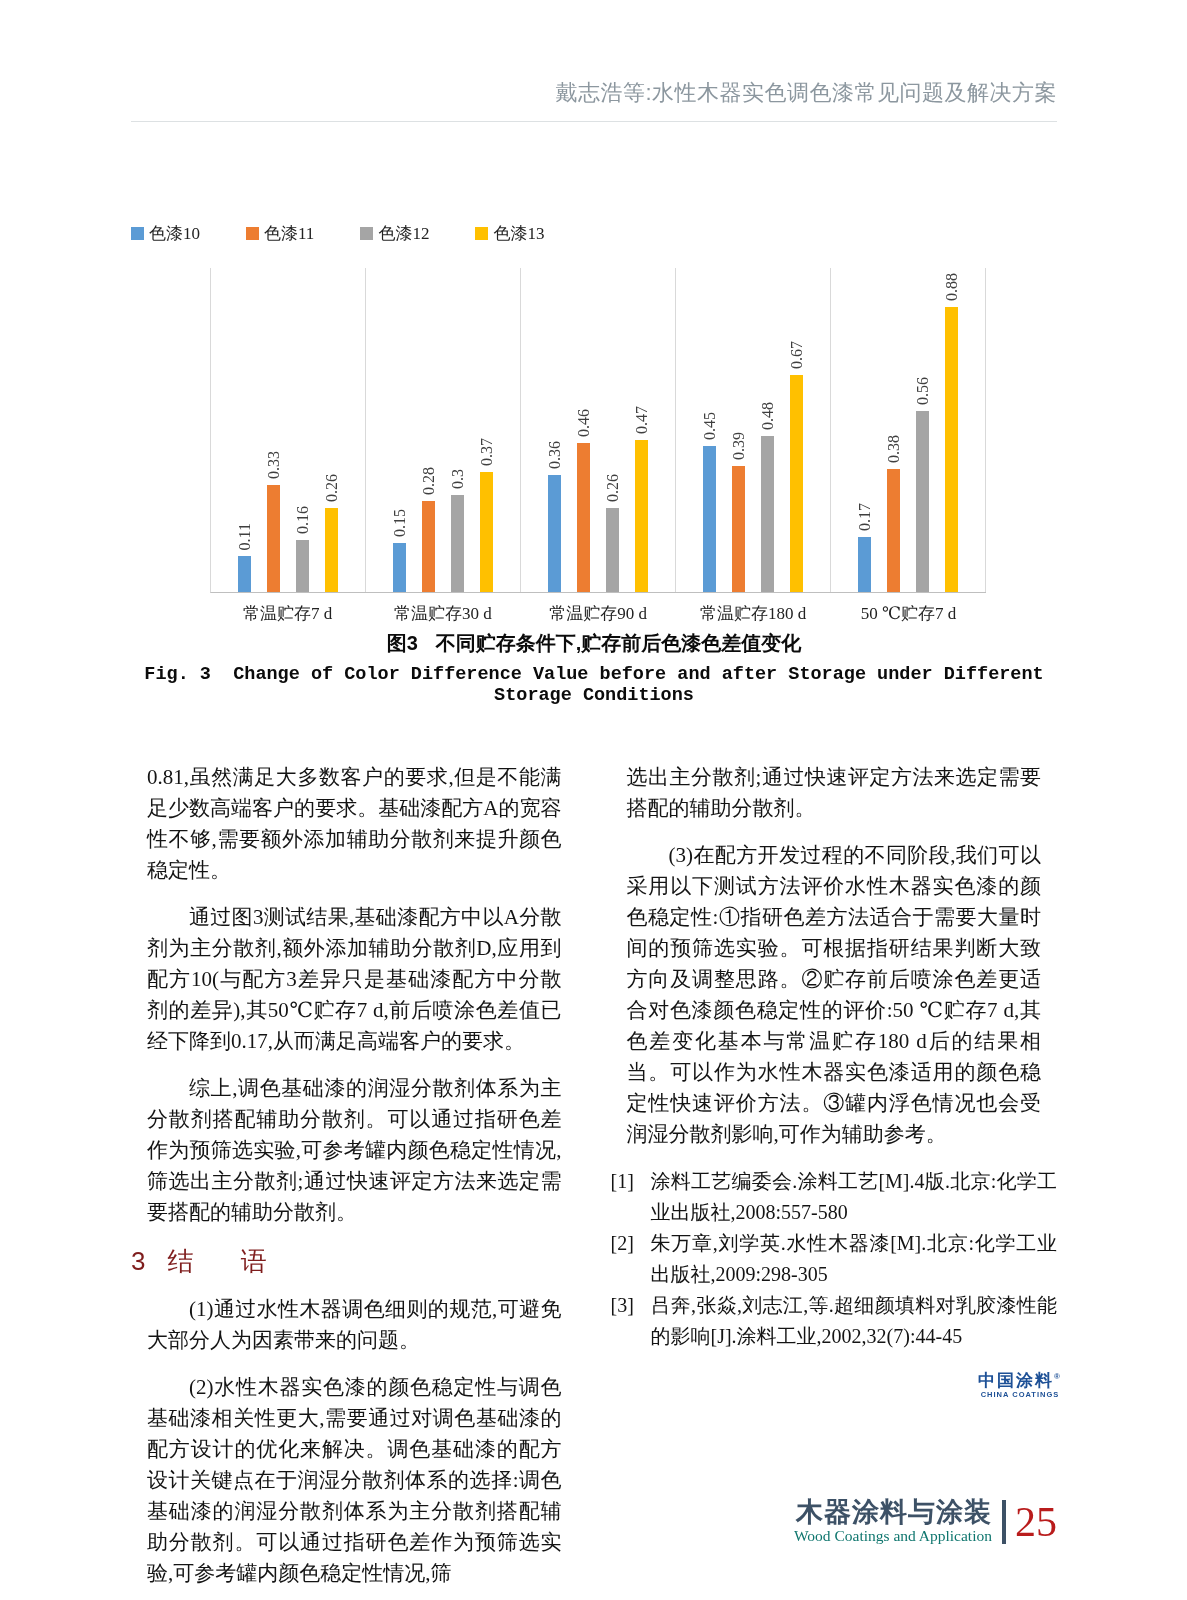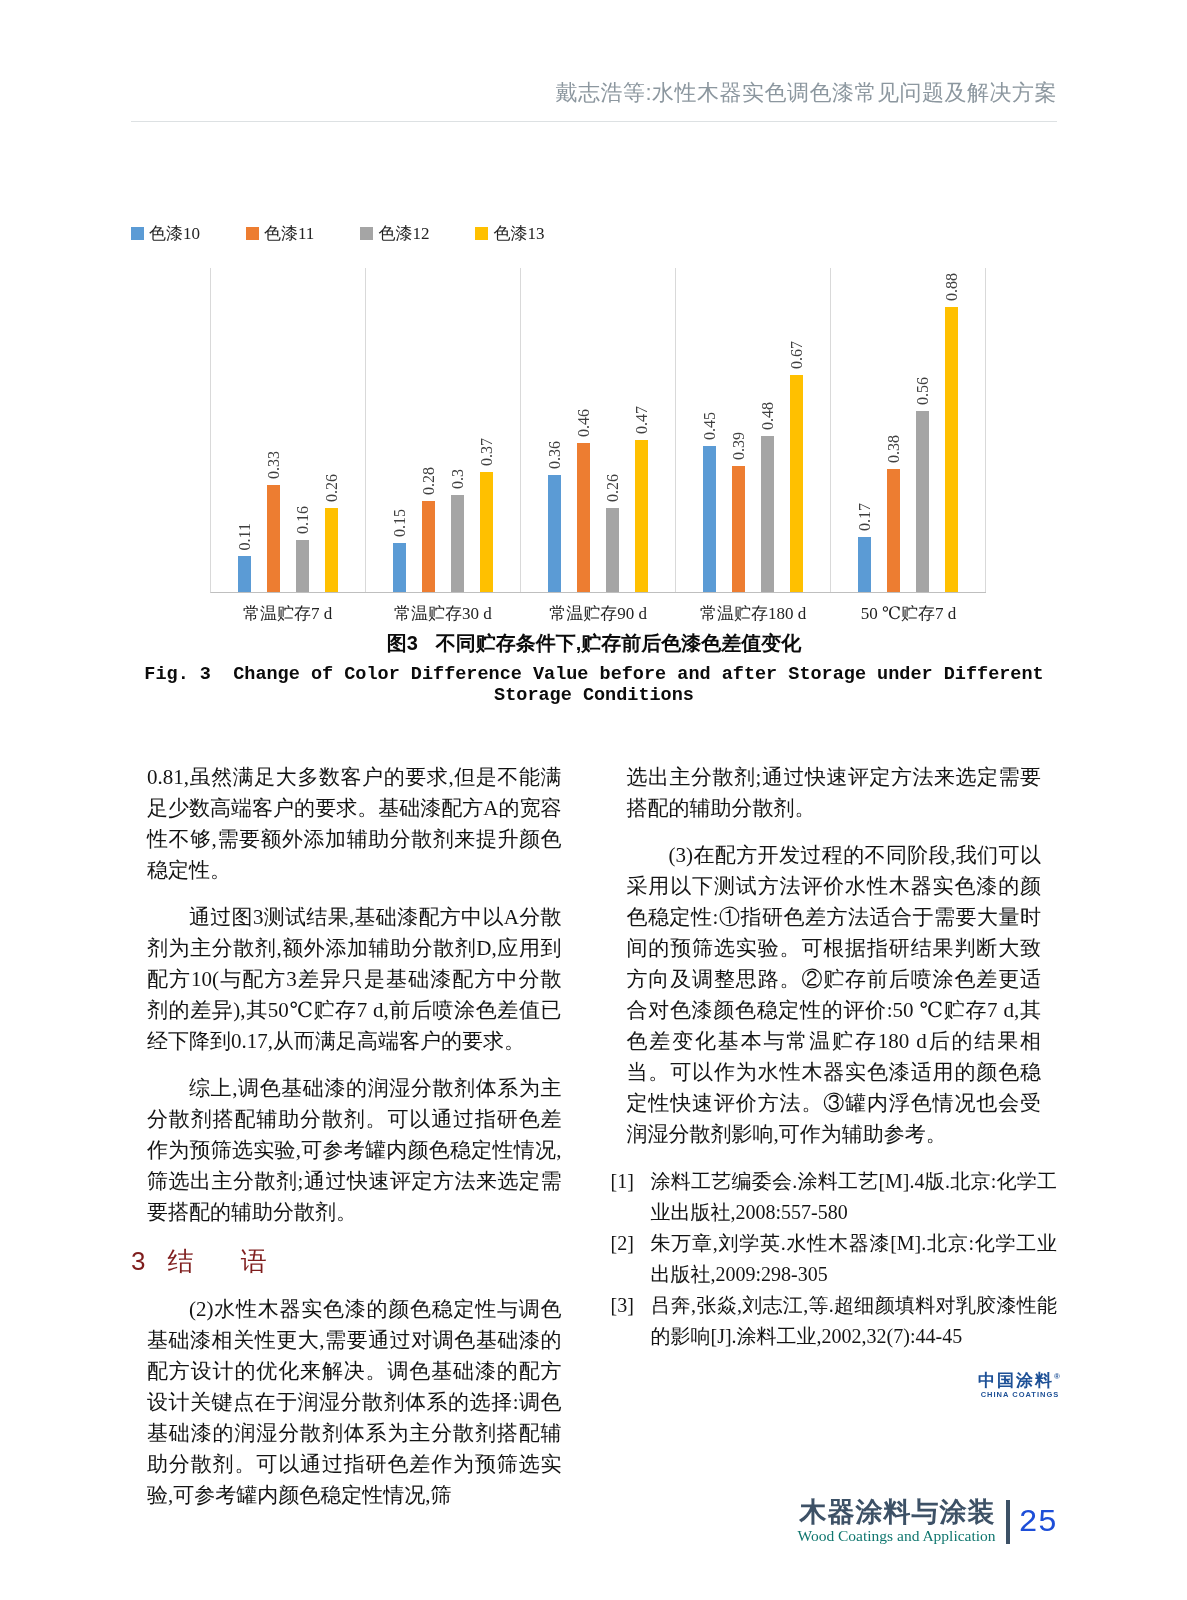--- a/index.html
+++ b/index.html
@@ -79,21 +79,21 @@
     position:absolute;top:1498px;left:131px;width:926px;
     display:flex;justify-content:flex-end;align-items:center;
   }
   .footer .titles{text-align:right;}
   .footer .jzh{
     font-family:Liberation Sans, sans-serif;
     font-weight:bold;font-size:27px;line-height:28px;color:#3d5166;letter-spacing:1px;margin-left:48px;
   }
   .footer .jen{font-size:15.5px;line-height:20px;color:#0f766e;}
   .footer .vbar{width:4px;height:44px;background:#3d5166;margin:0 9px 0 10px;}
-  .footer .pnum{font-size:32px;color:#1d4ed8;font-family:Liberation Mono, monospace;}
+  .footer .pnum{font-size:42px;color:#b91c1c;font-family:Liberation Serif, serif;}
 </style>
 </head>
 <body>
 
 <div class="running-head">戴志浩等:水性木器实色调色漆常见问题及解决方案</div>
 
 <div class="legend">
     <span class="legend-item">
       <span class="legend-swatch" style="background: rgb(91, 155, 213);"></span>
       <span>色漆10</span>
@@ -224,20 +224,21 @@
 </div>
 
 <div class="columns">
   <div class="col">
     <p>0.81,虽然满足大多数客户的要求,但是不能满足少数高端客户的要求。基础漆配方A的宽容性不够,需要额外添加辅助分散剂来提升颜色稳定性。</p>
     <p class="indent">通过图3测试结果,基础漆配方中以A分散剂为主分散剂,额外添加辅助分散剂D,应用到配方10(与配方3差异只是基础漆配方中分散剂的差异),其50℃贮存7 d,前后喷涂色差值已经下降到0.17,从而满足高端客户的要求。</p>
     <p class="indent">综上,调色基础漆的润湿分散剂体系为主分散剂搭配辅助分散剂。可以通过指研色差作为预筛选实验,可参考罐内颜色稳定性情况,筛选出主分散剂;通过快速评定方法来选定需要搭配的辅助分散剂。</p>
     <div class="sec-heading">
       <span class="num">3</span><span class="ttl">结 语</span>
     </div>
+    <p class="indent">(1)通过水性木器调色细则的规范,可避免大部分人为因素带来的问题。</p>
     <p class="indent">(2)水性木器实色漆的颜色稳定性与调色基础漆相关性更大,需要通过对调色基础漆的配方设计的优化来解决。调色基础漆的配方设计关键点在于润湿分散剂体系的选择:调色基础漆的润湿分散剂体系为主分散剂搭配辅助分散剂。可以通过指研色差作为预筛选实验,可参考罐内颜色稳定性情况,筛</p>
   </div>
   <div class="col">
     <p>选出主分散剂;通过快速评定方法来选定需要搭配的辅助分散剂。</p>
     <p class="indent">(3)在配方开发过程的不同阶段,我们可以采用以下测试方法评价水性木器实色漆的颜色稳定性:①指研色差方法适合于需要大量时间的预筛选实验。可根据指研结果判断大致方向及调整思路。②贮存前后喷涂色差更适合对色漆颜色稳定性的评价:50 ℃贮存7 d,其色差变化基本与常温贮存180 d后的结果相当。可以作为水性木器实色漆适用的颜色稳定性快速评价方法。③罐内浮色情况也会受润湿分散剂影响,可作为辅助参考。</p>
     <div class="ref-item">
       <span class="ref-label">[1]</span><span>涂料工艺编委会.涂料工艺[M].4版.北京:化学工业出版社,2008:557-580</span>
     </div>
     <div class="ref-item">
       <span class="ref-label">[2]</span><span>朱万章,刘学英.水性木器漆[M].北京:化学工业出版社,2009:298-305</span>

